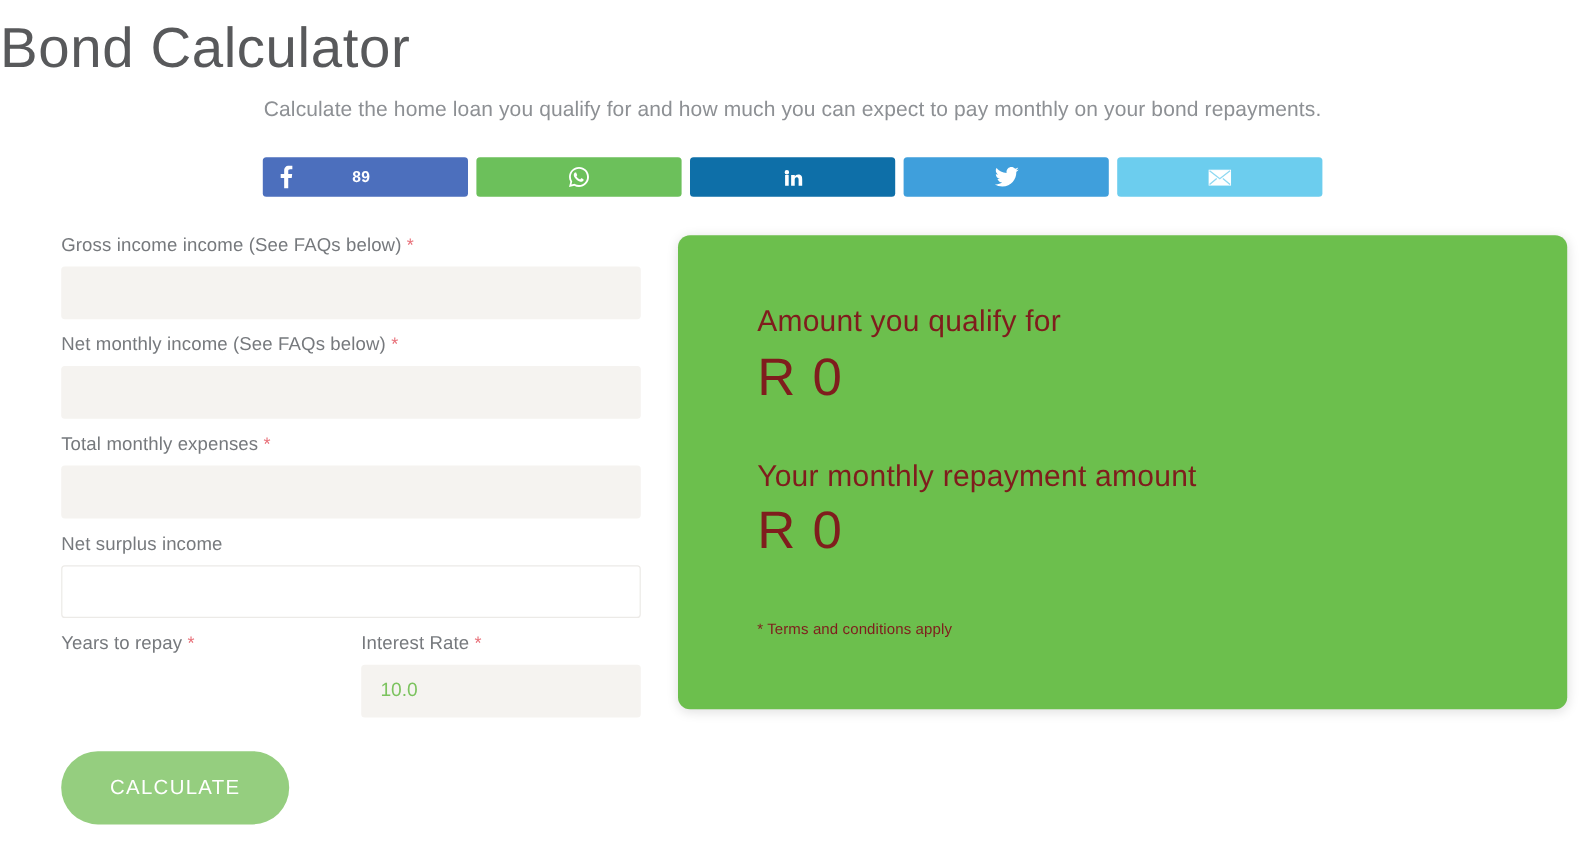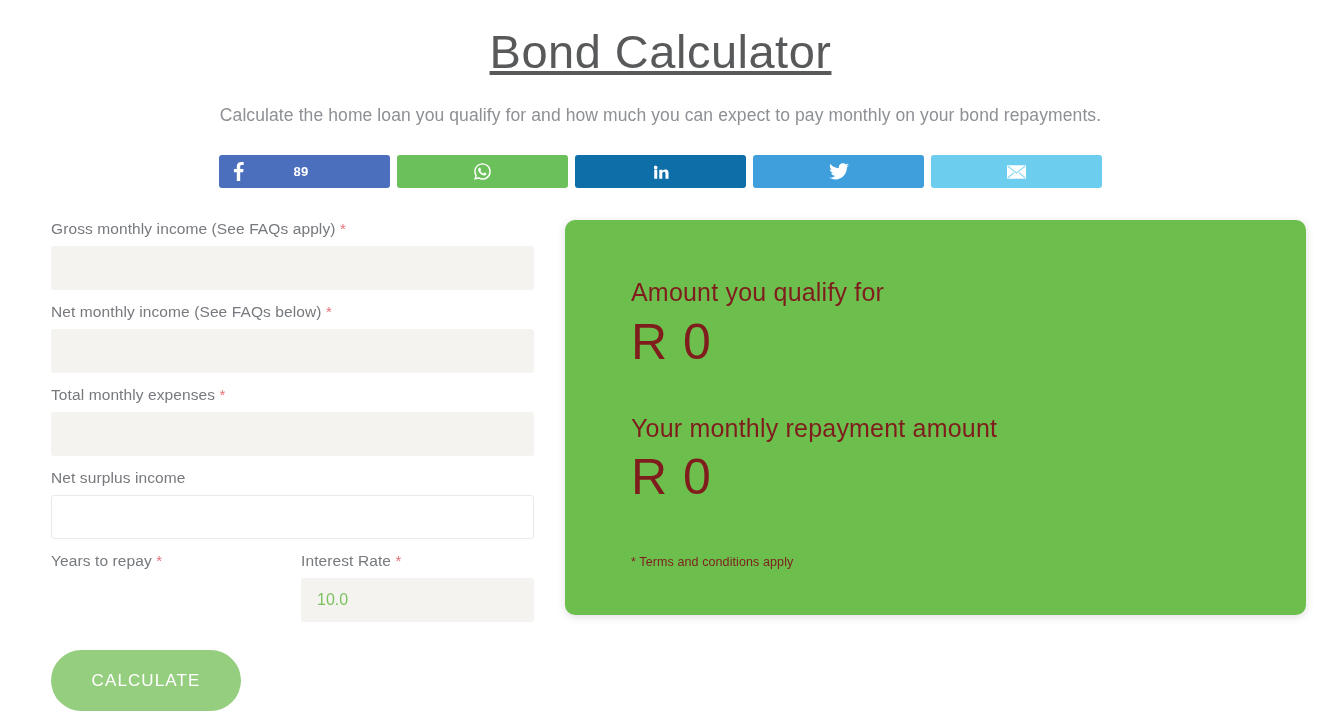--- a/index.html
+++ b/index.html
@@ -12,30 +12,29 @@
     height: 722px;
     background: #ffffff;
     font-family: "Liberation Sans", sans-serif;
     color: #6d6f72;
     overflow: hidden;
     position: relative;
   }
 
   
   .page-title {
-    margin: 12px;
+    margin: 0;
     padding-top: 12px;
-    text-align: center;
+    text-align: left;
     font-family: "Liberation Sans", sans-serif;
     font-weight: 300;
     font-size: 47px;
     letter-spacing: 0.5px;
     color: #58595b;
     line-height: 1.2;
-    text-decoration: underline;
   }
   .page-subtitle {
     margin: 0;
     padding-top: 13px;
     text-align: center;
     font-size: 17.5px;
     font-weight: 300;
     color: #8d9094;
     letter-spacing: 0.1px;
   }
@@ -200,21 +199,21 @@
     box-shadow: 0 2px 10px rgba(0,0,0,0.13);
     color: #7f1d1d;
   }
   .result-caption {
     font-size: 25px;
     font-weight: 300;
     letter-spacing: 0.2px;
     line-height: 1.15;
   }
   .result-value {
-    font-size: 50px;
+    font-size: 44px;
     font-weight: 300;
     letter-spacing: 1px;
     line-height: 1.15;
     margin-top: 7px;
   }
   .result-block-2 { margin-top: 42px; }
   .terms {
     margin-top: 48px;
     font-size: 12.5px;
     font-weight: 400;
@@ -274,21 +273,21 @@
     </span>
   </button>
 
 </div>
 
 <div class="main">
 
   <div class="form-col">
 
     <div class="field">
-      <label class="field-label"><span>Gross monthly income (See FAQs apply)</span> <span class="req">*</span></label>
+      <label class="field-label"><span>Gross income income (See FAQs below)</span> <span class="req">*</span></label>
       <input class="text-input" type="text" placeholder="" style="">
     </div>
 
     <div class="field">
       <label class="field-label"><span>Net monthly income (See FAQs below)</span> <span class="req">*</span></label>
       <input class="text-input" type="text" placeholder="" style="">
     </div>
 
     <div class="field">
       <label class="field-label"><span>Total monthly expenses</span> <span class="req">*</span></label>

